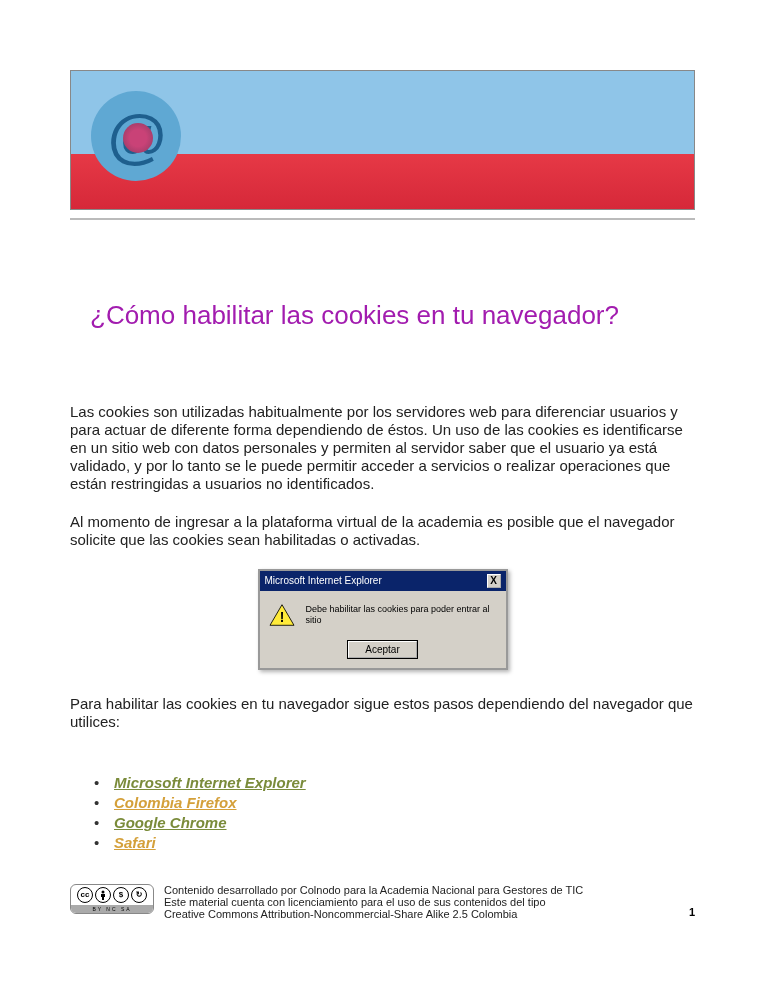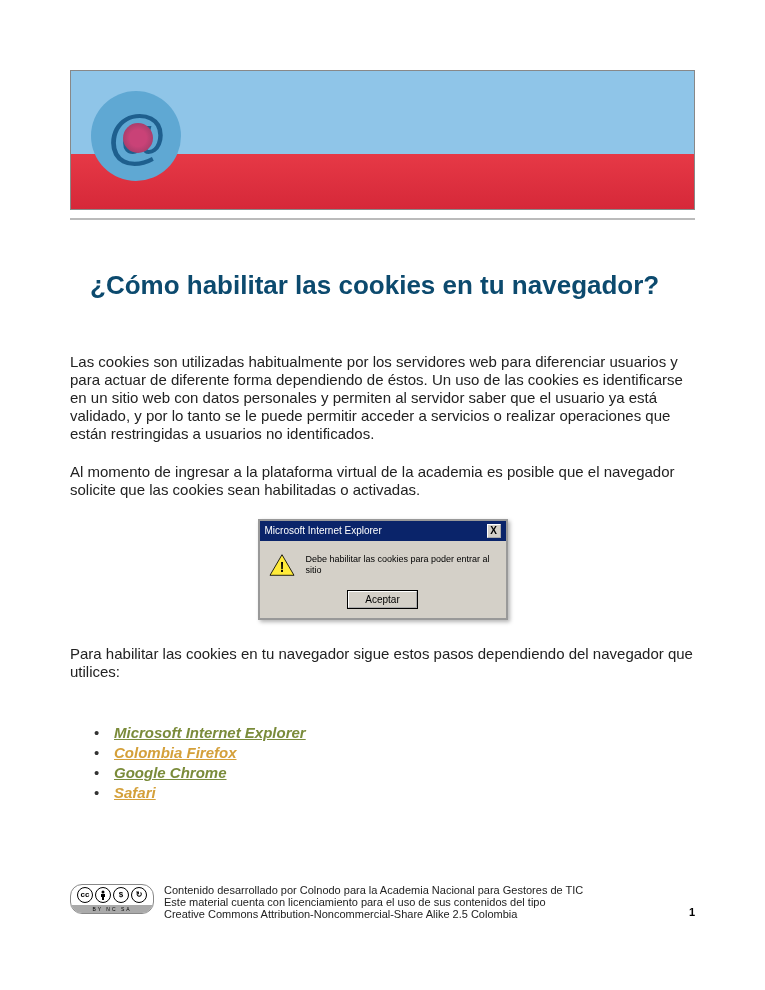--- a/index.html
+++ b/index.html
@@ -65,31 +65,31 @@
       font-size: 28px;
     }
     .banner-line2 {
       font-size: 26px;
     }
     .divider {
       border-top: 2px solid #bbb;
       margin-top: 8px;
     }
     .title {
-      color: #0c4a6e;
+      color: #a21caf;
       font-size: 26px;
-      font-weight: bold;
-      margin-top: 50px;
+      font-weight: normal;
+      margin-top: 80px;
       margin-left: 20px;
     }
     .body-text {
       font-size: 15px;
       color: #222;
       line-height: 1.2;
-      margin-top: 52px;
+      margin-top: 72px;
     }
     .body-text p {
       margin-bottom: 20px;
     }
     .dialog-container {
       display: flex;
       justify-content: center;
       margin: 10px 0 25px 0;
     }
     .dialog {
@@ -174,21 +174,21 @@
       right: 70px;
       display: flex;
       align-items: flex-start;
       gap: 10px;
     }
     .cc-badge {
       width: 84px;
       height: 30px;
       background: #fff;
       border: 1px solid #888;
-      border-radius: 12px;
+      border-radius: 6px;
       display: flex;
       flex-direction: column;
       overflow: hidden;
       flex-shrink: 0;
     }
     .cc-top {
       flex: 1;
       display: flex;
       align-items: center;
       justify-content: center;

